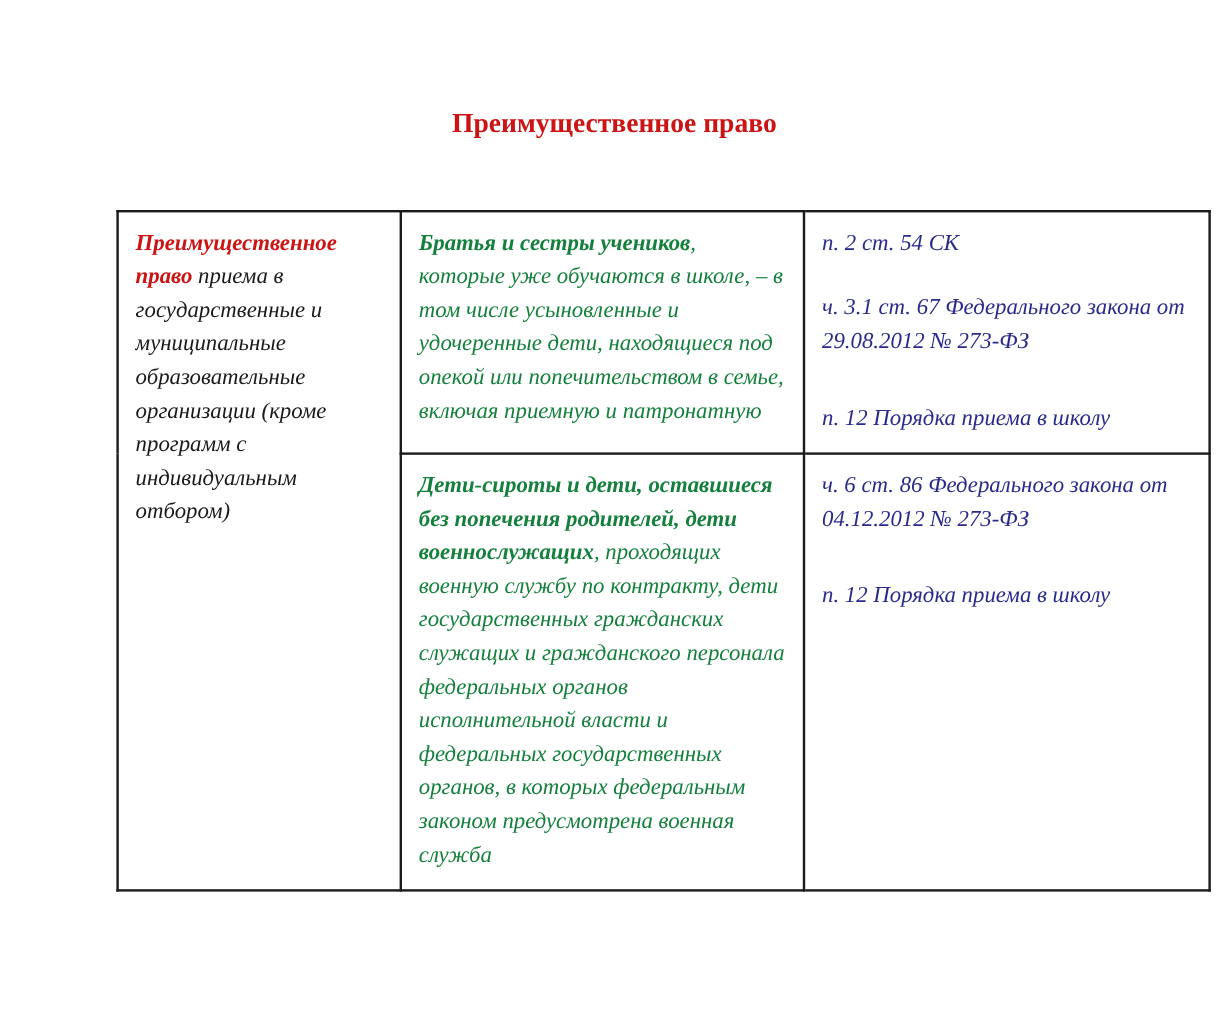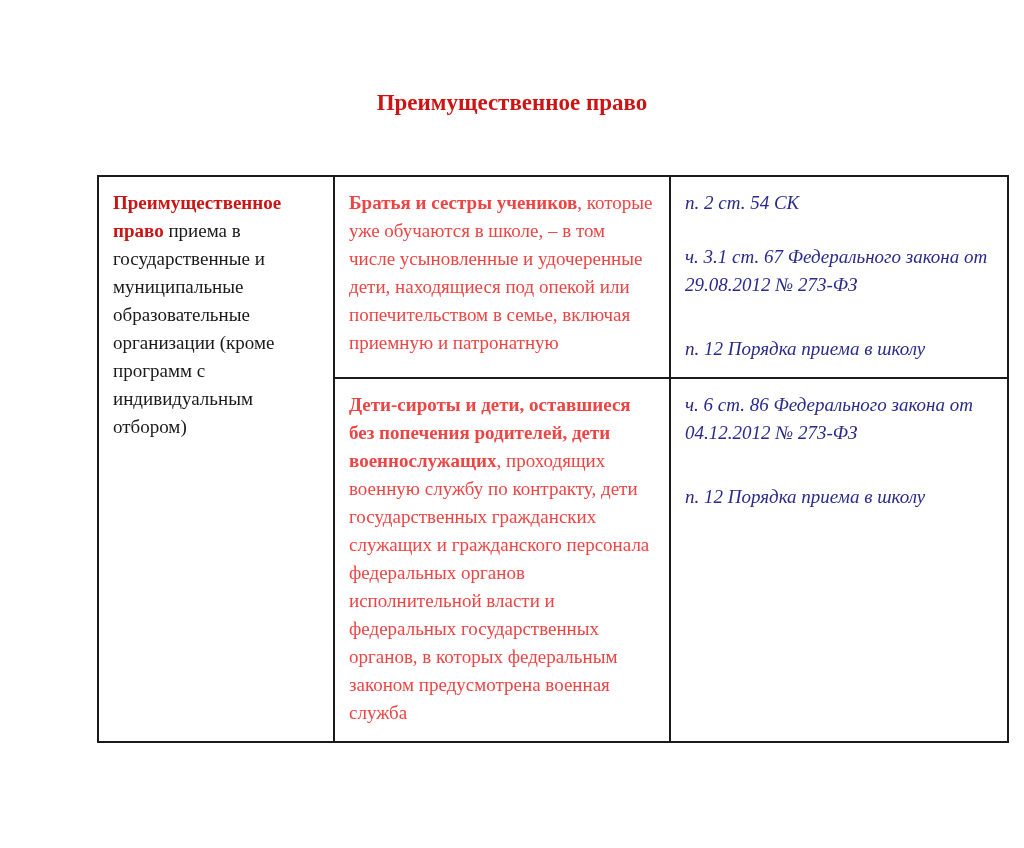--- a/index.html
+++ b/index.html
@@ -64,21 +64,21 @@
 
   .cell-right-kind {
     color: #1a1a1a;
   }
   .cell-right-kind .accent {
     color: #cc1414;
     font-weight: bold;
   }
 
   .cell-category {
-    color: #ef4444;
+    color: #15803d;
   }
   .cell-category .lead {
     font-weight: bold;
   }
 
   .cell-basis {
     color: #2a2a8c;
   }
   .cell-basis .ref {
     margin: 0 0 26px 0;
@@ -91,20 +91,21 @@
   .cell-basis p {
     margin: 0 0 26px 0;
   }
   .cell-basis p:last-child {
     margin-bottom: 0;
   }
 
   .cell-category p,
   .cell-right-kind p {
     margin: 0;
+    font-style: italic;
   }
 </style>
 </head>
 <body>
 
 <div class="page">
 
   <div class="title-block">
     <div class="title-line">Преимущественное право</div>
   </div>

